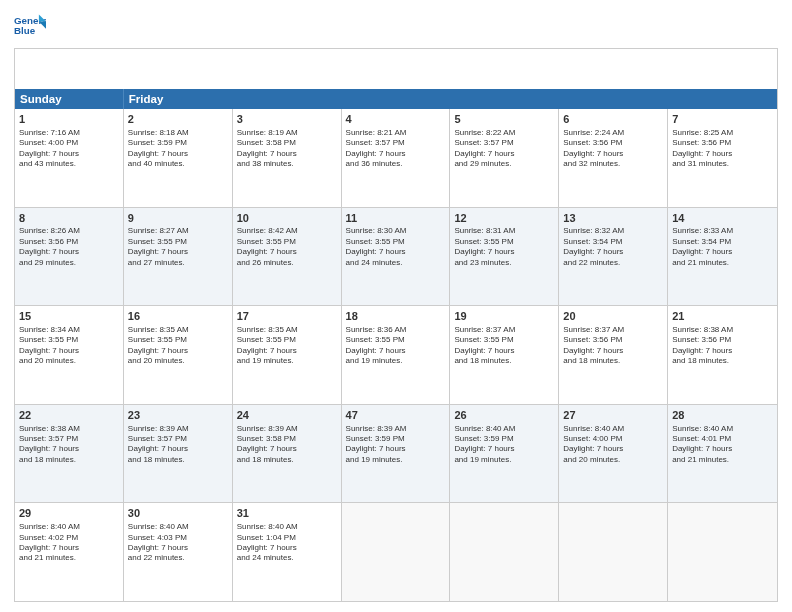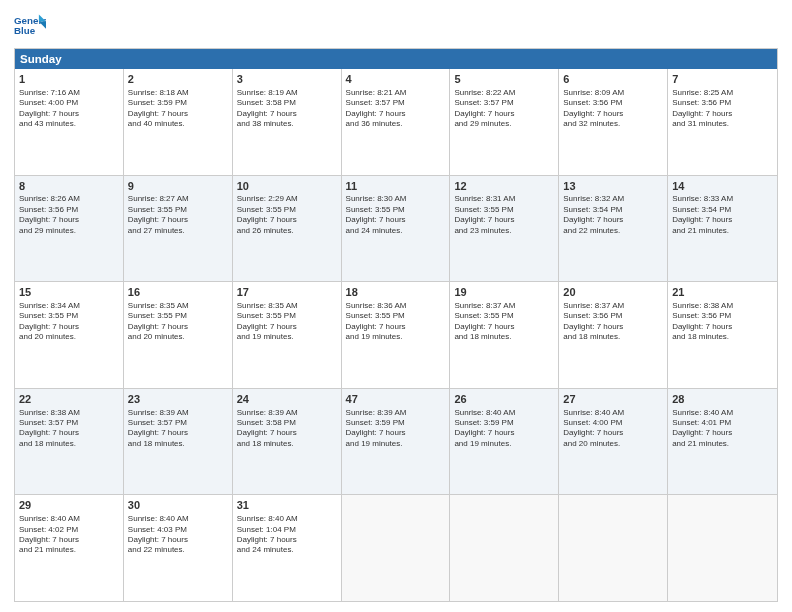--- a/index.html
+++ b/index.html
@@ -48,20 +48,21 @@
     .calendar {
       flex: 1;
       display: flex;
       flex-direction: column;
       border: 1px solid #ccc;
     }
     .cal-header {
       display: grid;
       grid-template-columns: repeat(7, 1fr);
       background: #2c6fad;
+      margin-top: 40px;
     }
     .cal-header-cell {
       color: #fff;
       font-size: 11.5px;
       font-weight: bold;
       padding: 4px 5px;
       text-align: left;
       border-right: 1px solid #4a87be;
     }
     .cal-header-cell:last-child { border-right: none; }
@@ -118,20 +119,21 @@
     </div>
     <div class="title-block">
       <div class="main-title"></div>
       <div class="subtitle"></div>
     </div>
   </div>
 
   <div class="calendar">
     <div class="cal-header" id="cal-header">
         <div class="cal-header-cell">Sunday</div>
+        <div class="cal-header-cell">Friday</div>
       </div>
     <div class="cal-body" id="cal-body">
         <div class="cal-row">
           <div class="cal-cell">
             <span class="day-num">1</span>
             <span class="cell-line">Sunrise: 7:16 AM</span>
             <span class="cell-line">Sunset: 4:00 PM</span>
             <span class="cell-line">Daylight: 7 hours</span>
             <span class="cell-line">and 43 minutes.</span>
           </div>
@@ -158,21 +160,21 @@
           </div>
           <div class="cal-cell">
             <span class="day-num">5</span>
             <span class="cell-line">Sunrise: 8:22 AM</span>
             <span class="cell-line">Sunset: 3:57 PM</span>
             <span class="cell-line">Daylight: 7 hours</span>
             <span class="cell-line">and 29 minutes.</span>
           </div>
           <div class="cal-cell">
             <span class="day-num">6</span>
-            <span class="cell-line">Sunrise: 8:09 AM</span>
+            <span class="cell-line">Sunrise: 2:24 AM</span>
             <span class="cell-line">Sunset: 3:56 PM</span>
             <span class="cell-line">Daylight: 7 hours</span>
             <span class="cell-line">and 32 minutes.</span>
           </div>
           <div class="cal-cell">
             <span class="day-num">7</span>
             <span class="cell-line">Sunrise: 8:25 AM</span>
             <span class="cell-line">Sunset: 3:56 PM</span>
             <span class="cell-line">Daylight: 7 hours</span>
             <span class="cell-line">and 31 minutes.</span>
@@ -188,21 +190,21 @@
           </div>
           <div class="cal-cell alt-row">
             <span class="day-num">9</span>
             <span class="cell-line">Sunrise: 8:27 AM</span>
             <span class="cell-line">Sunset: 3:55 PM</span>
             <span class="cell-line">Daylight: 7 hours</span>
             <span class="cell-line">and 27 minutes.</span>
           </div>
           <div class="cal-cell alt-row">
             <span class="day-num">10</span>
-            <span class="cell-line">Sunrise: 2:29 AM</span>
+            <span class="cell-line">Sunrise: 8:42 AM</span>
             <span class="cell-line">Sunset: 3:55 PM</span>
             <span class="cell-line">Daylight: 7 hours</span>
             <span class="cell-line">and 26 minutes.</span>
           </div>
           <div class="cal-cell alt-row">
             <span class="day-num">11</span>
             <span class="cell-line">Sunrise: 8:30 AM</span>
             <span class="cell-line">Sunset: 3:55 PM</span>
             <span class="cell-line">Daylight: 7 hours</span>
             <span class="cell-line">and 24 minutes.</span>

